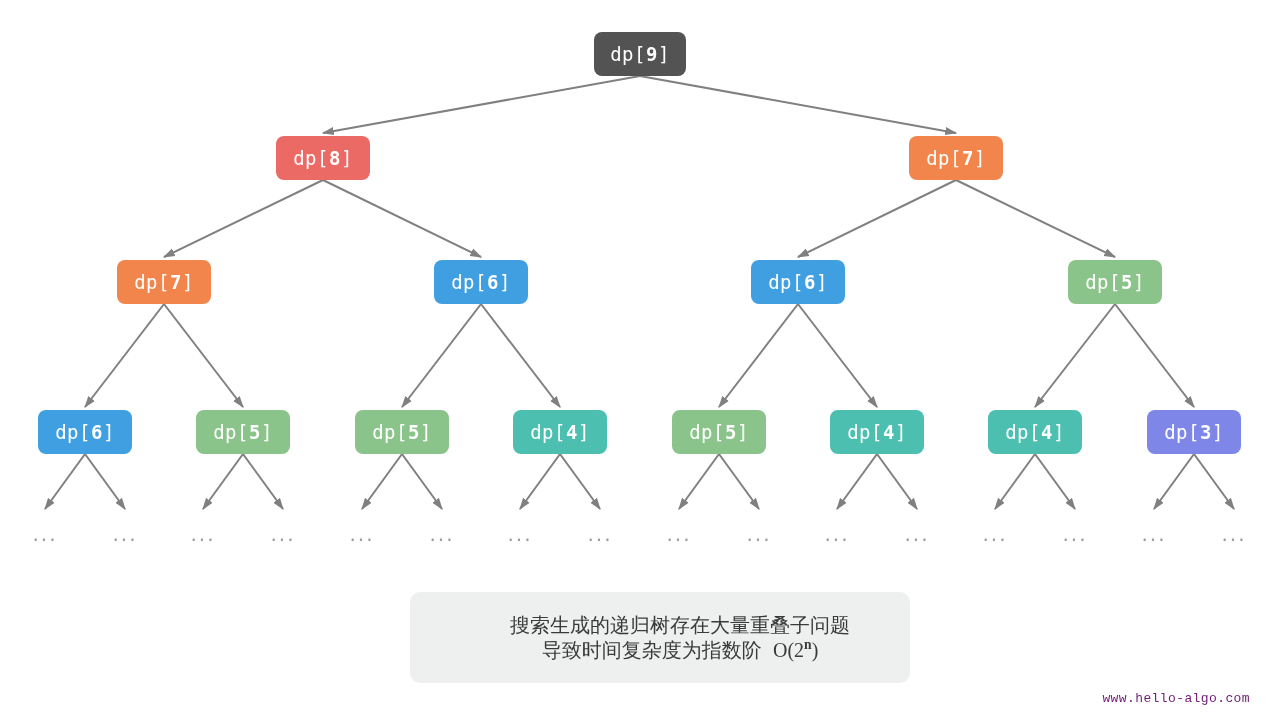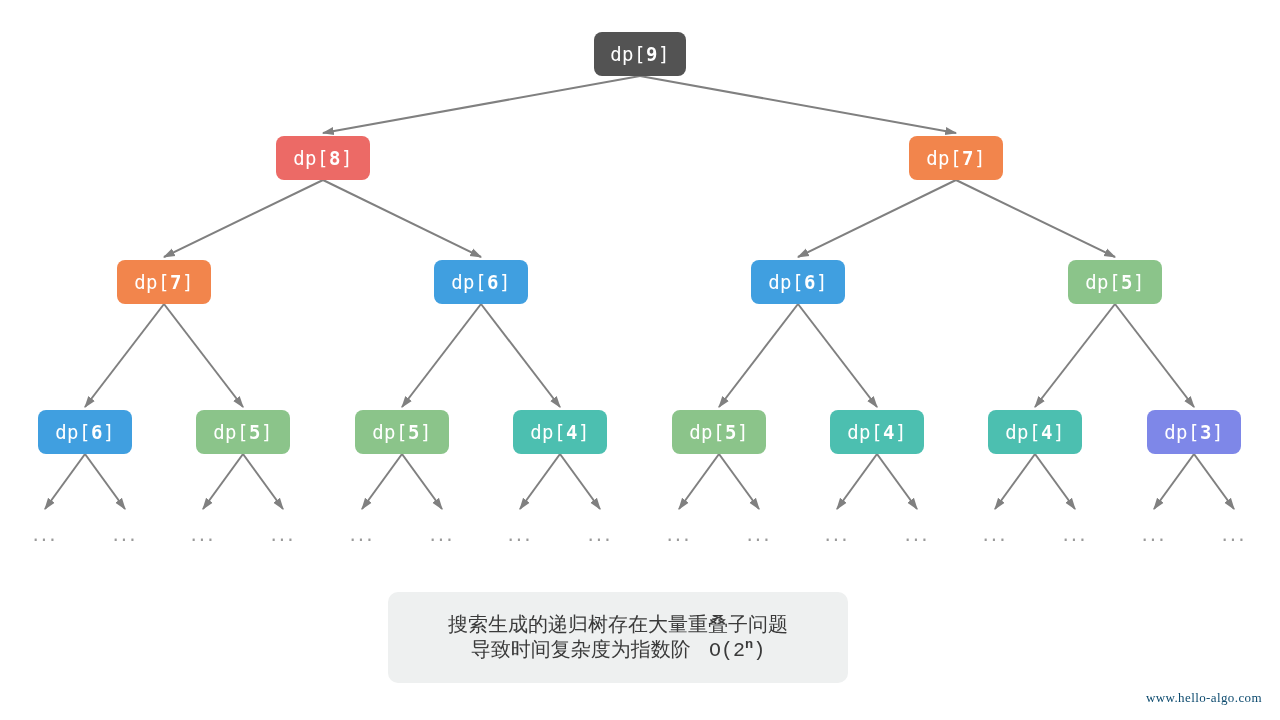--- a/index.html
+++ b/index.html
@@ -45,55 +45,56 @@
     color: #9a9a9a;
     font-family: "DejaVu Sans", sans-serif;
     font-size: 20px;
     line-height: 1;
     letter-spacing: 2px;
     transform: translate(-50%, -50%);
     white-space: nowrap;
   }
   #caption-box {
     position: absolute;
-    left: 388px;
+    left: 410px;
     top: 592px;
     width: 460px;
     height: 91px;
     background: #eef0f0;
     border-radius: 10px;
     display: flex;
     flex-direction: column;
     align-items: center;
     justify-content: center;
     gap: 0;
+    padding-left: 40px;
   }
   #caption-box .cap-line {
     font-family: "DejaVu Sans", sans-serif;
     font-size: 20px;
     color: #3a3a3a;
     line-height: 1.25;
     white-space: nowrap;
   }
   .cap-line .mono {
-    font-family: Liberation Mono, monospace;
+    font-family: Liberation Serif, serif;
   }
   .cap-line sup {
     font-size: 0.68em;
     font-weight: bold;
     vertical-align: super;
     line-height: 0;
   }
   #watermark {
     position: absolute;
-    right: 18px;
+    right: 30px;
     bottom: 14px;
-    font-family: Liberation Serif, serif;
+    font-family: Liberation Mono, monospace;
     font-size: 13px;
-    color: #0c4a6e;
+    color: #701a75;
     letter-spacing: 0.4px;
   }
 </style>
 </head>
 <body>
 
 <div id="canvas">
 
   <svg class="edges" id="edge-layer" viewBox="0 0 1280 720" xmlns="http://www.w3.org/2000/svg">
       <defs>

